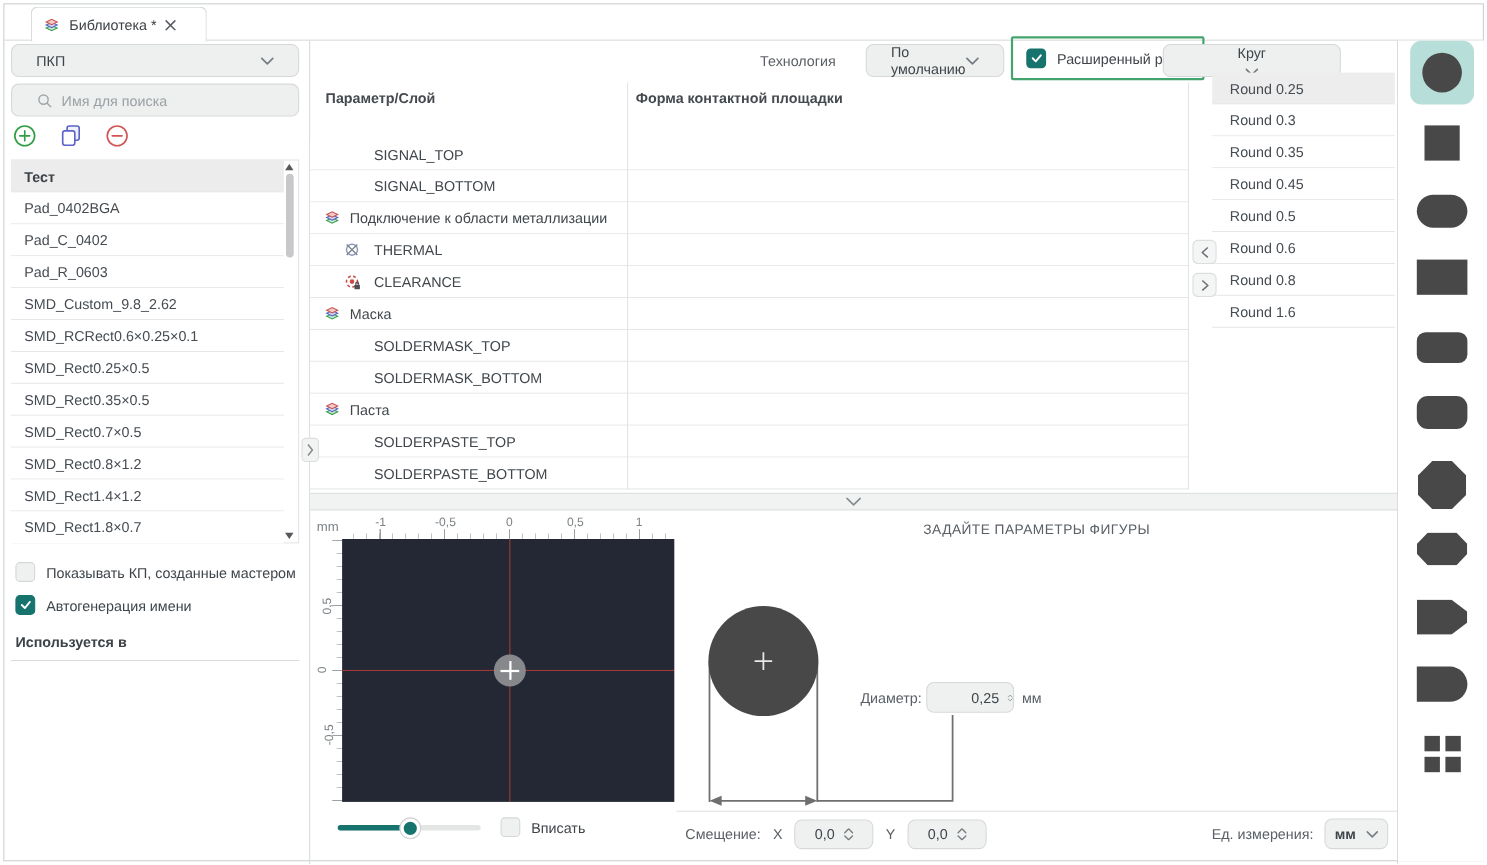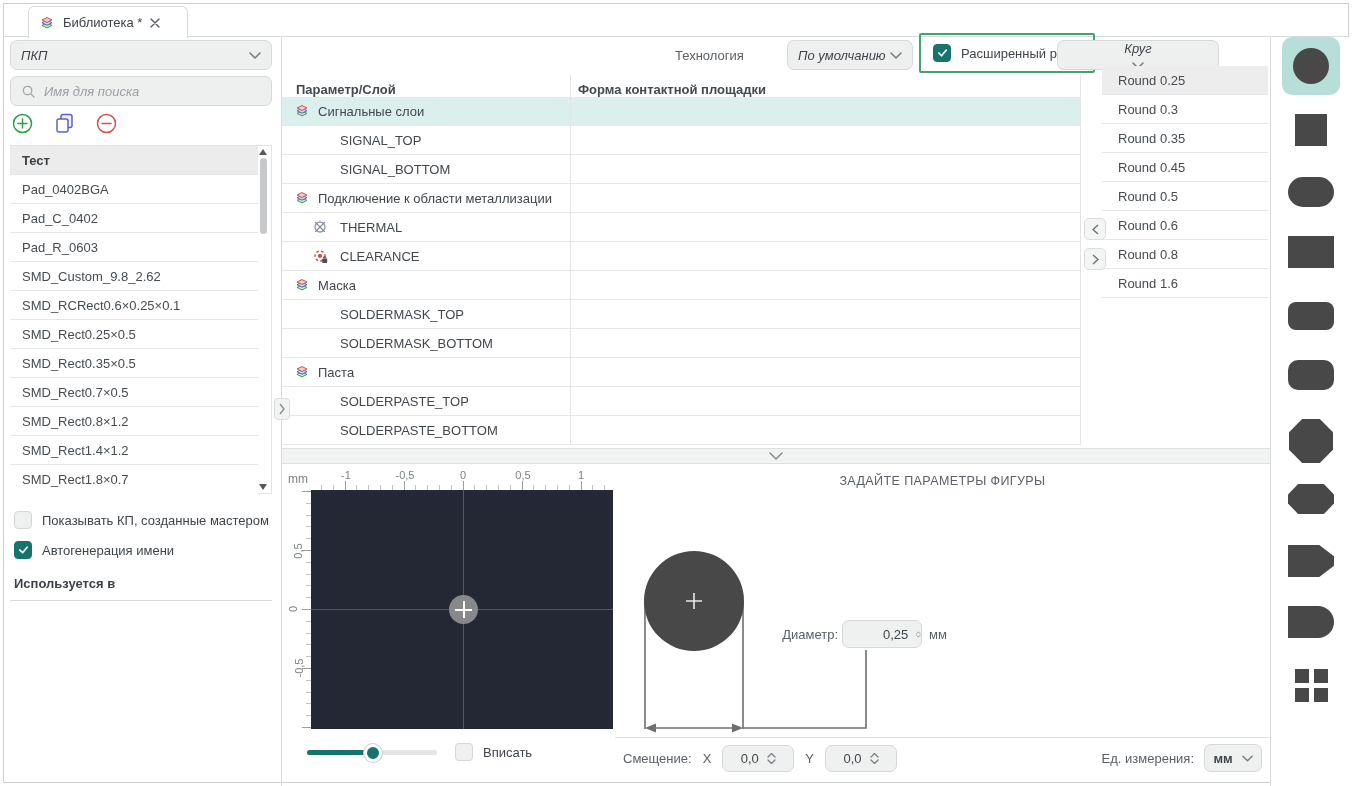--- a/index.html
+++ b/index.html
@@ -5,21 +5,21 @@
   html,body{margin:0;padding:0;background:#fff;font-family:"Liberation Sans",sans-serif;color:#3f454a;}
   #stage{position:relative;width:1352px;height:786px;background:#fff;overflow:hidden;font-size:13px;}
   .abs{position:absolute;}
   .frame{position:absolute;inset:3px;border:1px solid #ccd0d2;pointer-events:none;}
   .hline{position:absolute;height:1px;background:#d9dbdc;}
   .vline{position:absolute;width:1px;background:#d9dbdc;}
   
   .tab{position:absolute;left:28px;top:6px;height:31px;width:138px;background:#fff;border:1px solid #d7d9da;border-bottom:none;border-radius:6px 6px 0 0;display:flex;align-items:center;gap:8px;padding:0 10px;z-index:5;}
   .tab-title{font-weight:normal;color:#3c4247;}
   
-  .pill{position:absolute;background:#eef0f0;border:1px solid #d7d9d9;border-radius:7px;display:flex;align-items:center;padding:0 10px;box-sizing:border-box;height:30px;color:#3f454a;font-style:italic;}
+  .pill{position:absolute;background:#eef0f0;border:1px solid #d7d9d9;border-radius:7px;display:flex;align-items:center;padding:0 22px;box-sizing:border-box;height:30px;color:#3f454a;}
   .pill .grow{flex:1;}
   .ph{color:#9aa0a4;}
   .spin{background:#eff1f1;border:1px solid #d7d9d9;border-radius:7px;display:flex;align-items:center;justify-content:center;gap:8px;box-sizing:border-box;color:#3f454a;}
   
   .lrow{position:absolute;left:10px;width:248px;height:29px;display:flex;align-items:center;padding-left:12px;box-sizing:border-box;border-bottom:1px solid #e6e7e8;background:#fff;color:#464c51;}
   .lrow.hd{background:#ececec;font-weight:bold;color:#3c4247;}
   
   .cb{width:18px;height:18px;border-radius:4px;box-sizing:border-box;background:#eff1f1;border:1px solid #d5d7d8;display:inline-flex;align-items:center;justify-content:center;flex:none;}
   .cb.on{background:#17736d;border-color:#17736d;}
   
@@ -194,45 +194,39 @@
     <span class="cb on">
         <svg width="11" height="10" viewBox="0 0 12 10">
           <polyline points="2,5 5,8 10,2" fill="none" stroke="#fff" stroke-width="1.9" stroke-linecap="round" stroke-linejoin="round"></polyline>
         </svg>
       </span>
     <span>Автогенерация имени</span>
   </div>
   <div class="abs" style="left:14px;top:576px;font-weight:bold;color:#3c4247;">Используется в</div>
   <div class="hline" style="left:10px;top:600px;width:262px;"></div>
 
-  <div class="abs label" style="left:675px;top:48px;">Технология</div>
+  <div class="abs label" style="left:691px;top:48px;">Технология</div>
   <div class="pill" style="left:787px;top:40px;width:126px;">
     <span class="grow">По умолчанию</span>
     <svg width="12" height="7" viewBox="0 0 12 7">
         <use href="#ic-chevdown"></use>
       </svg>
   </div>
   <div class="abs" style="left:919px;top:33px;width:176px;height:40px;border:2px solid #44a46d;border-radius:2px;box-sizing:border-box;display:flex;align-items:center;gap:10px;padding-left:12px;">
     <span class="cb on">
         <svg width="11" height="10" viewBox="0 0 12 10">
           <polyline points="2,5 5,8 10,2" fill="none" stroke="#fff" stroke-width="1.9" stroke-linecap="round" stroke-linejoin="round"></polyline>
         </svg>
       </span>
     <span>Расширенный режим</span>
   </div>
 
   <div class="abs" style="left:296px;top:82px;font-weight:bold;color:#44494e;">Параметр/Слой</div>
   <div class="abs" style="left:578px;top:82px;font-weight:bold;color:#44494e;">Форма контактной площадки</div>
 
-  <div class="trow selrow" style="top:97px;">
-    <span class="ric"><svg width="16" height="16" viewBox="0 0 16 16">
-          <use href="#ic-layers"></use>
-        </svg></span>
-    <span class="lab-g">Сигнальные слои</span>
-  </div>
   <div class="trow" style="top:126px;">
       <span class="lab-c">SIGNAL_TOP</span>
     </div>
   <div class="trow" style="top:155px;">
       <span class="lab-c">SIGNAL_BOTTOM</span>
     </div>
   <div class="trow" style="top:184px;">
     <span class="ric"><svg width="16" height="16" viewBox="0 0 16 16">
           <use href="#ic-layers"></use>
         </svg></span>

